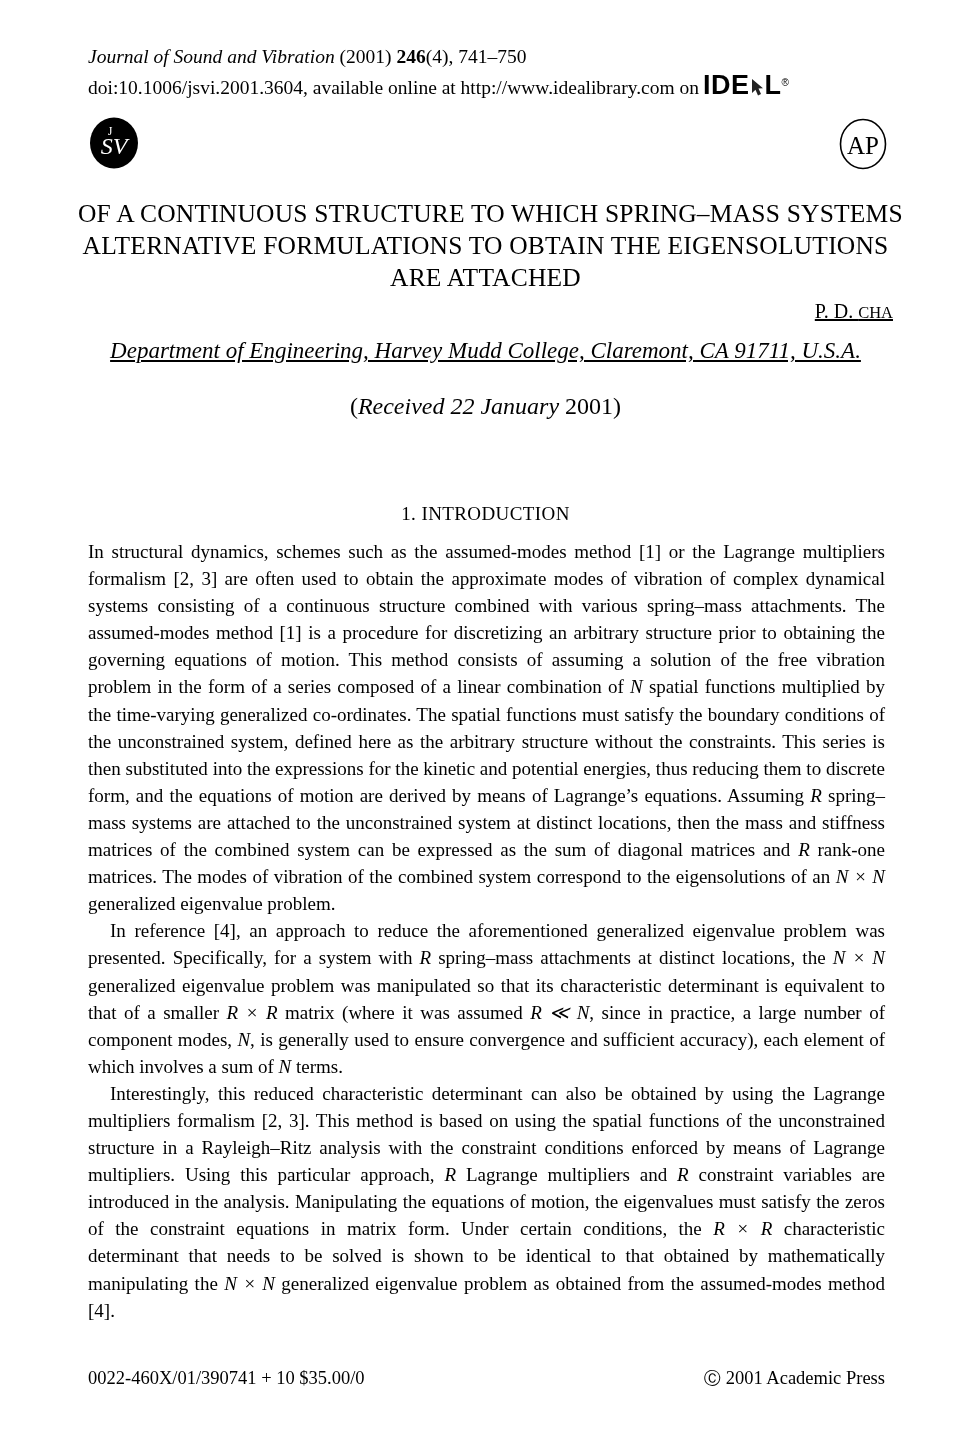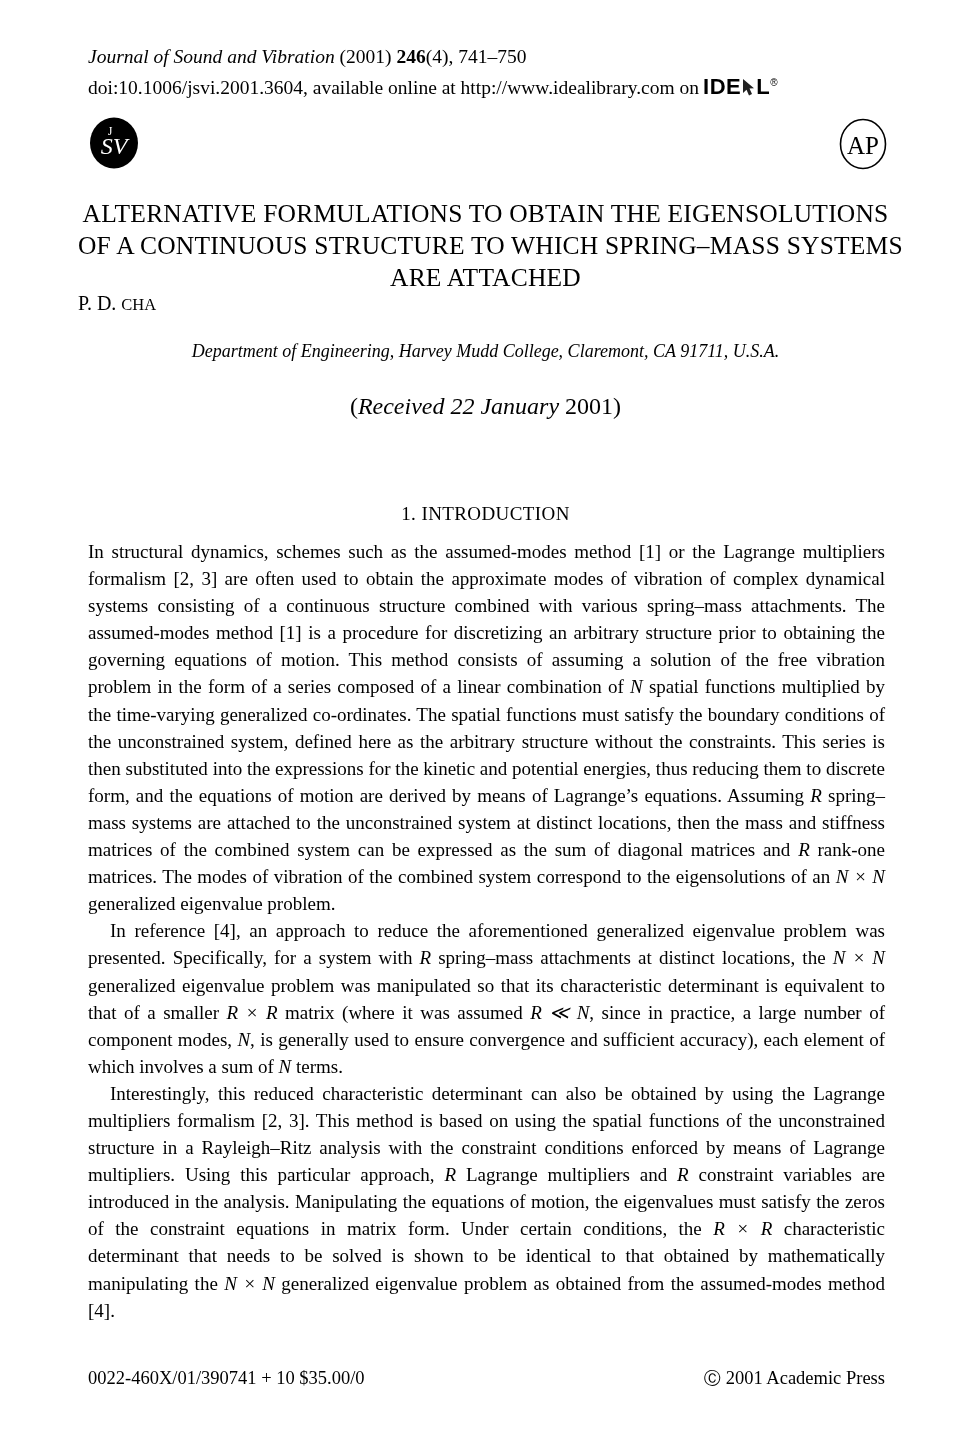--- a/index.html
+++ b/index.html
@@ -42,21 +42,21 @@
   .ideal-logo {
     display: inline-block;
     position: relative;
     vertical-align: baseline;
     margin-left: 4px;
     height: 20px;
   }
   .ideal-text {
     font-family: "Liberation Sans", "DejaVu Sans", sans-serif;
     font-weight: bold;
-    font-size: 22px;
+    font-size: 27px;
     letter-spacing: 0.5px;
     line-height: 20px;
   }
   .ideal-arrow {
     display: inline-block;
     width: 15px;
     height: 19px;
     position: relative;
     vertical-align: -4px;
     margin: 0 0px;
@@ -95,39 +95,41 @@
     line-height: 32px;
     letter-spacing: 0.2px;
   }
   .title-line { display: block; white-space: nowrap; }
   .title-line.c { text-align: center; }
 
   
   .author {
     position: absolute;
     left: 78px;
-    top: 290px;
-    width: 815px;
-    text-align: left;
+    top: 298px;
+    width: 815px;
+    text-align: right;
     font-size: 20px;
     line-height: 26px;
+    text-decoration: underline;
   }
   .smallcap {
     font-size: 16.5px;
   }
 
   .affil {
     position: absolute;
     left: 78px;
     top: 338px;
     width: 815px;
     text-align: center;
     font-style: italic;
-    font-size: 18px;
-    line-height: 26px;
+    font-size: 23px;
+    line-height: 26px;
+    text-decoration: underline;
   }
 
   .received {
     position: absolute;
     left: 78px;
     top: 393px;
     width: 815px;
     text-align: center;
     font-size: 24px;
     line-height: 26px;
@@ -208,22 +210,22 @@
   </div>
 
   <div class="ap-logo">
     <svg width="50" height="54" viewBox="0 0 50 54">
       <ellipse cx="25" cy="26" rx="22.5" ry="24.5" fill="none" stroke="#000000" stroke-width="1.6"></ellipse>
       <text x="25" y="36" font-family="Liberation Serif, serif" font-size="25" fill="#000000" text-anchor="middle">AP</text>
     </svg>
   </div>
 
   <div class="title">
+    <span class="title-line">OF A CONTINUOUS STRUCTURE TO WHICH SPRING–MASS SYSTEMS</span>
     <span class="title-line">ALTERNATIVE FORMULATIONS TO OBTAIN THE EIGENSOLUTIONS</span>
-    <span class="title-line">OF A CONTINUOUS STRUCTURE TO WHICH SPRING–MASS SYSTEMS</span>
     <span class="title-line c">ARE ATTACHED</span>
   </div>
 
   <div class="author">
     <span>P. D. </span><span class="smallcap">CHA</span>
   </div>
 
   <div class="affil">Department of Engineering, Harvey Mudd College, Claremont, CA 91711, U.S.A.</div>
 
   <div class="received">

